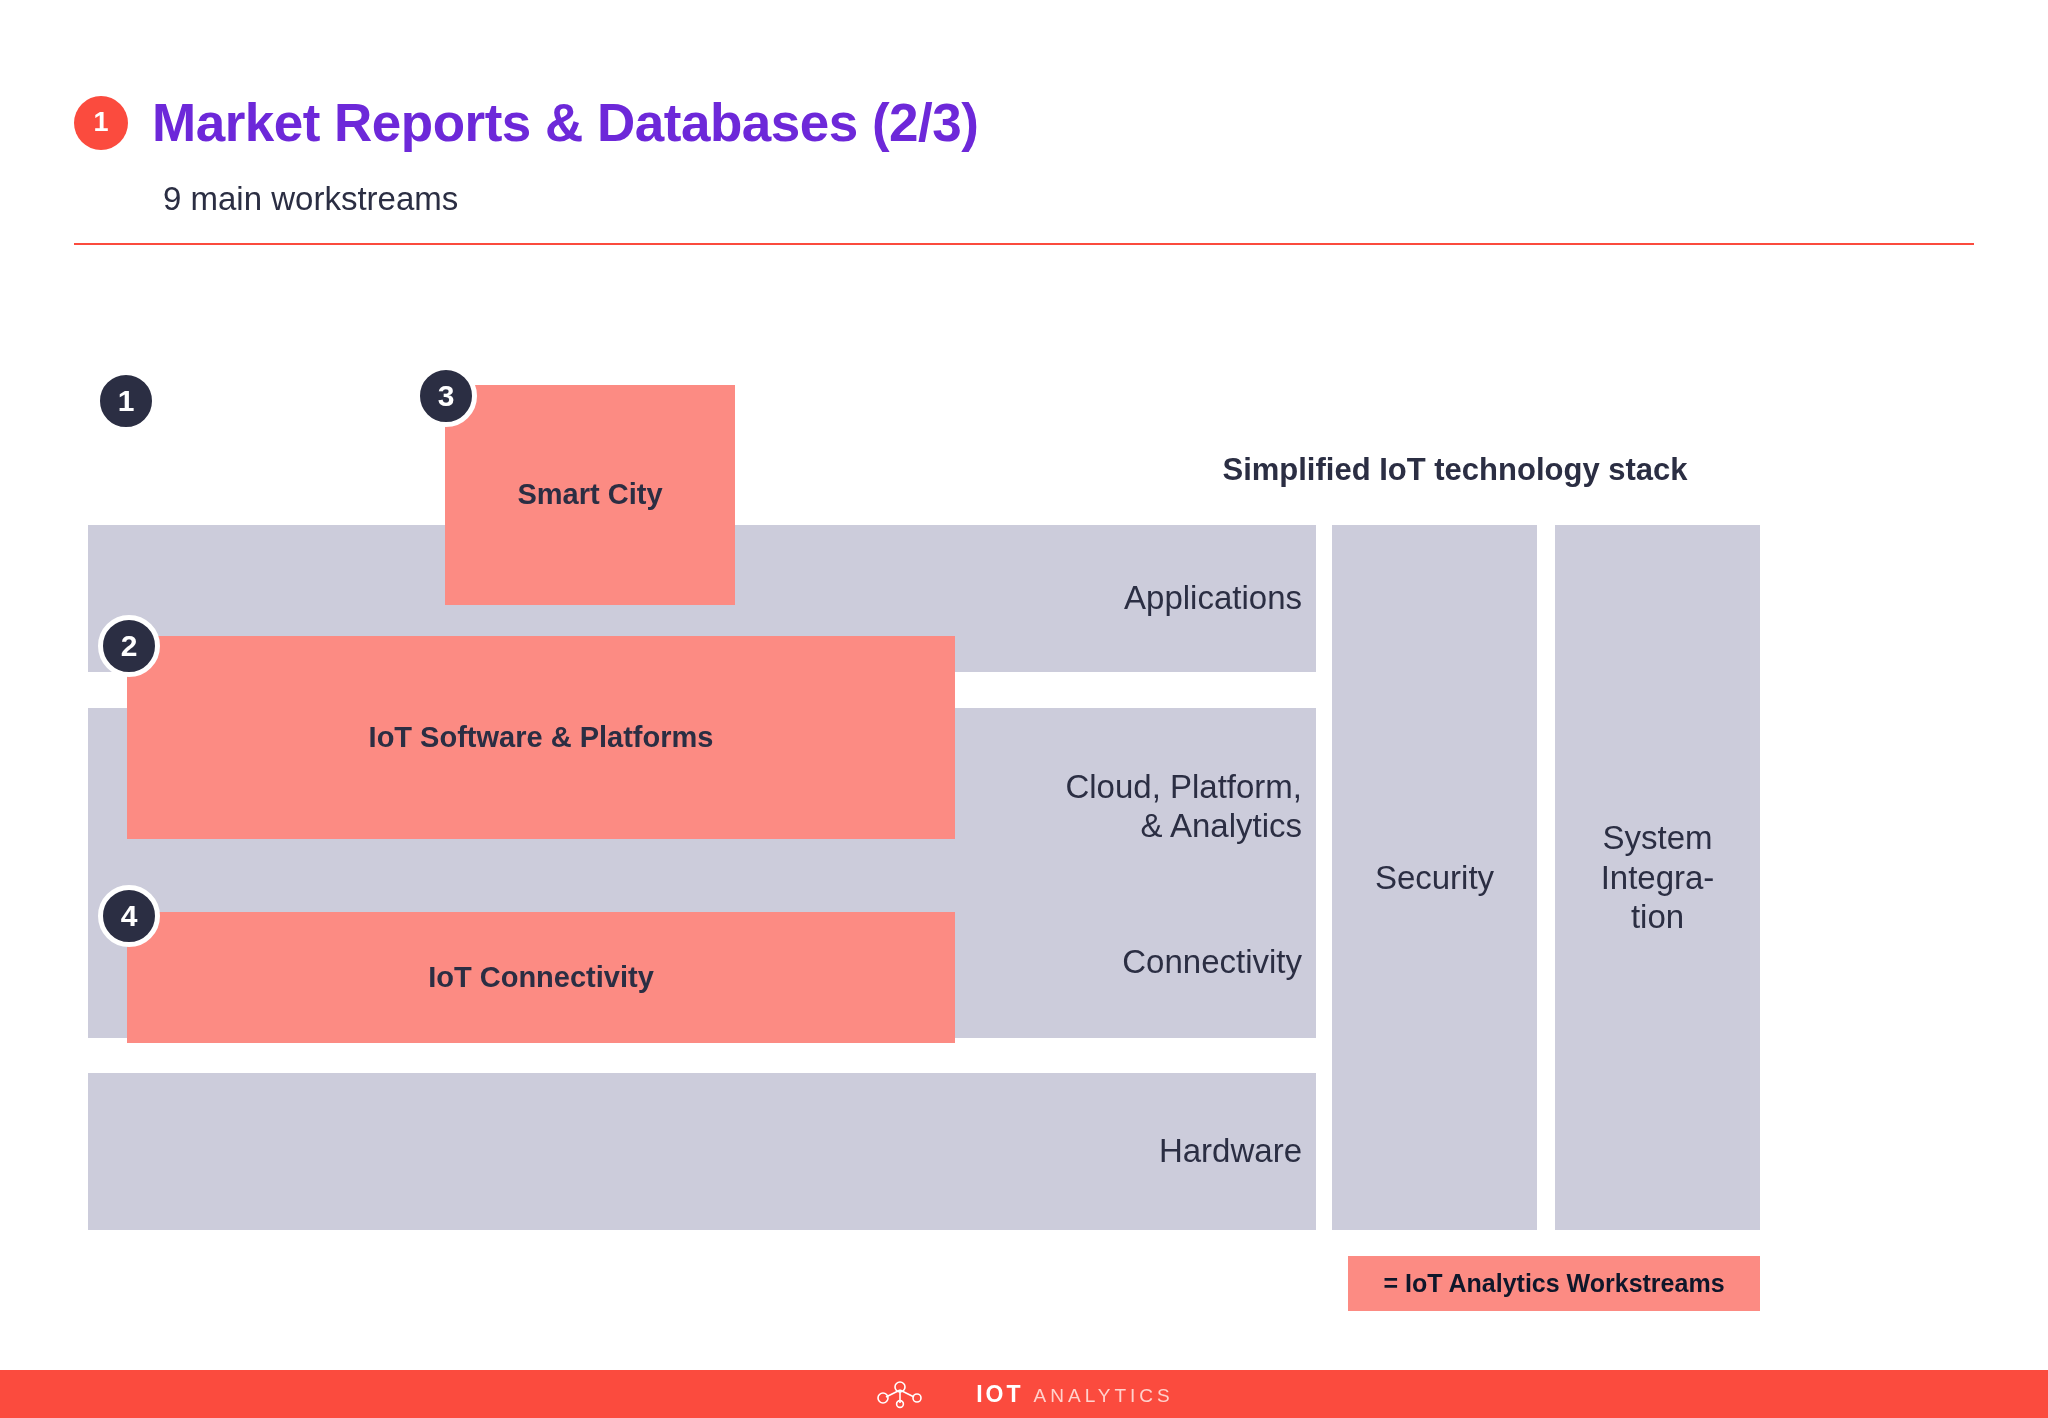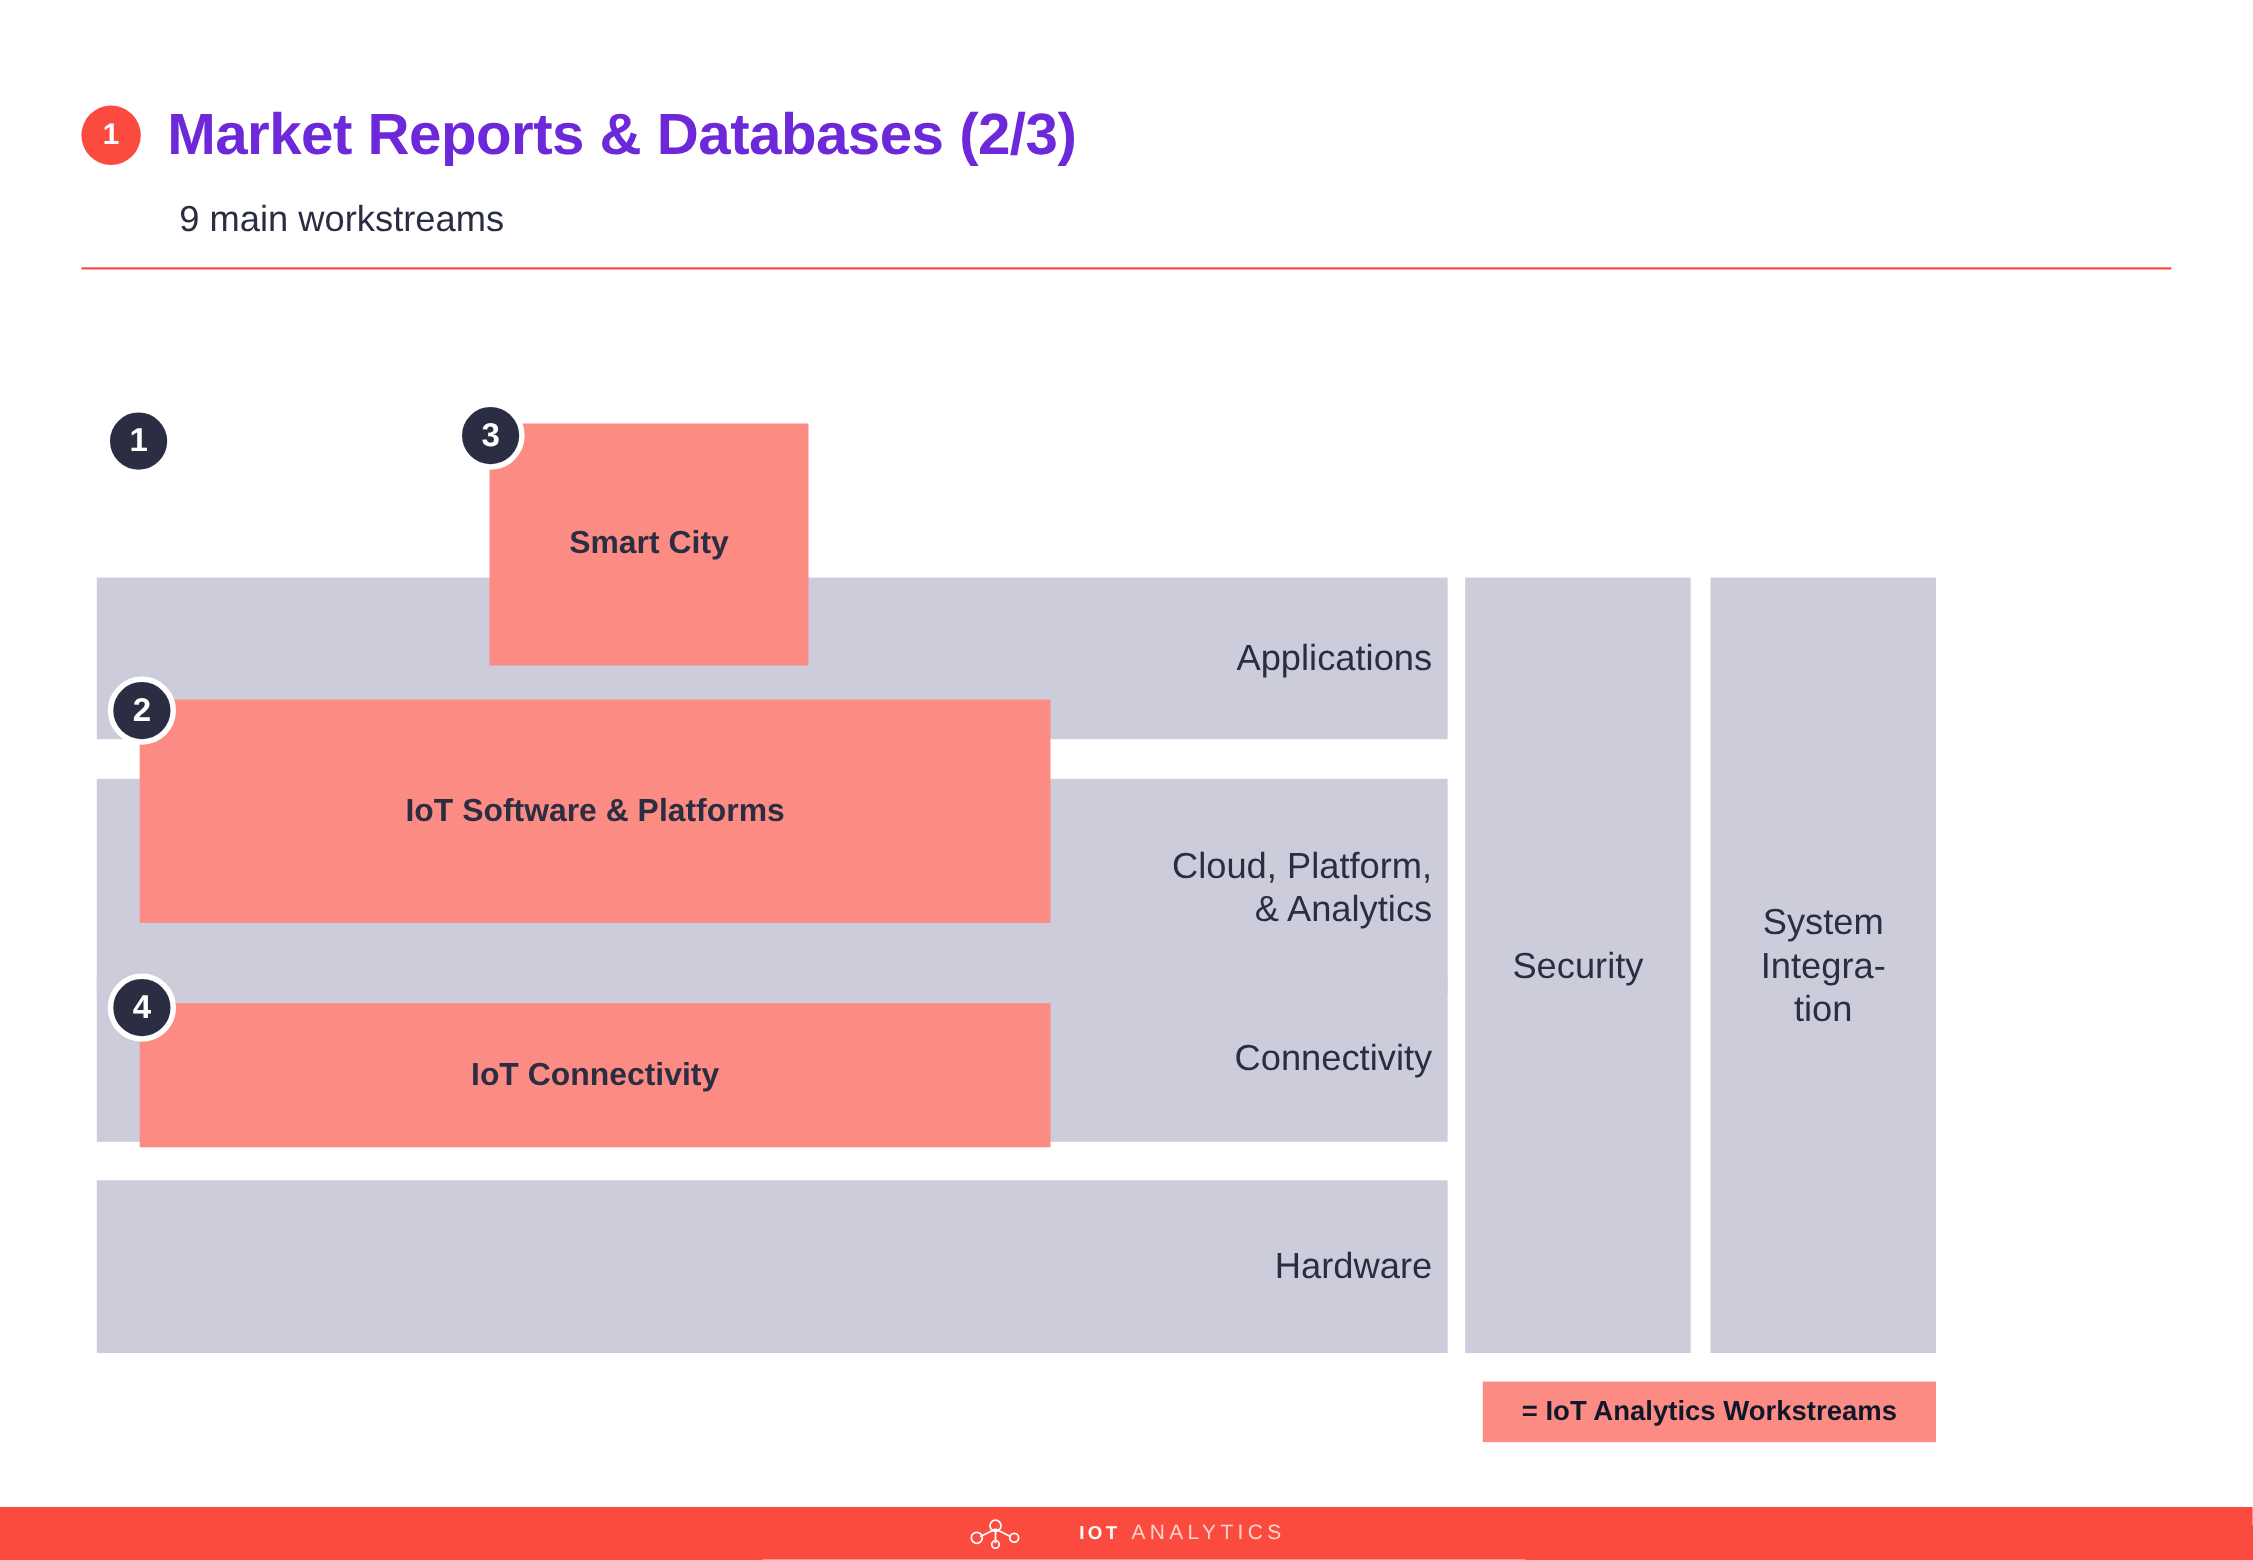--- a/index.html
+++ b/index.html
@@ -106,40 +106,41 @@
   
   .footer {
     position: absolute; left: 0; bottom: 0; width: 2048px; height: 48px;
     background: #fb4b3e;
     display: flex; align-items: center; justify-content: center;
   }
   .footer-inner { display: flex; align-items: center; gap: 14px; }
   .footer-logo-mark { width: 52px; height: 30px; }
   .footer-brand { display: flex; align-items: baseline; gap: 10px; }
   .footer-iot {
-    font-size: 17px; font-weight: bold; color: #ffffff; letter-spacing: 3px; padding-left: 36px;
+    font-size: 23px; font-weight: bold; color: #ffffff; letter-spacing: 3px; padding-left: 36px;
   }
   .footer-analytics {
     font-size: 19px; font-weight: normal; color: #ffd2cd; letter-spacing: 4px;
   }
 </style>
 </head>
 <body>
 
 <div class="slide">
 
   <div class="header">
     <div class="title-row">
       <div class="title-badge">1</div>
       <div class="page-title">Market Reports &amp; Databases (2/3)</div>
     </div>
     <div class="page-subtitle">9 main workstreams</div>
     <div class="header-rule"></div>
   </div>
 
+  <div class="stack-heading">Simplified IoT technology stack</div>
 
   <div class="layer layer-applications">
     <div class="layer-label">Applications</div>
   </div>
   <div class="layer layer-cloud">
     <div class="layer-label multiline">Cloud, Platform,<br>&amp; Analytics</div>
   </div>
   <div class="layer layer-connectivity">
     <div class="layer-label">Connectivity</div>
   </div>

